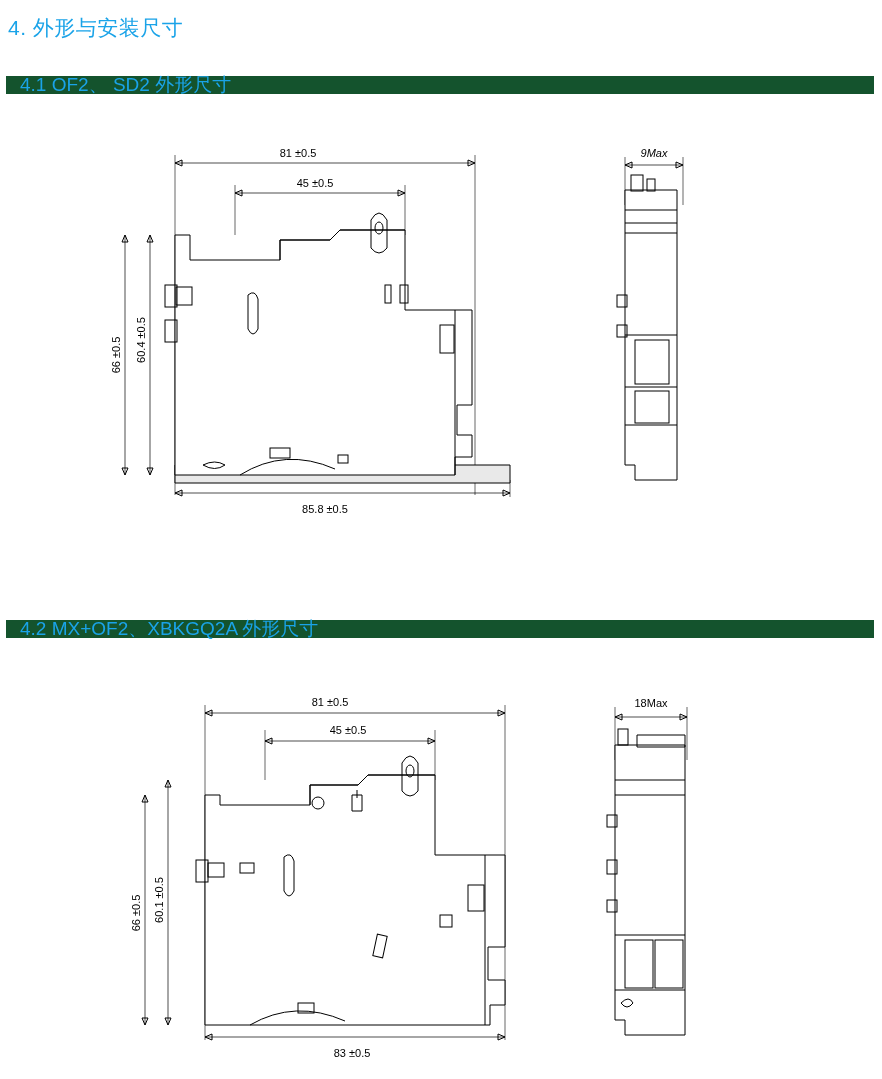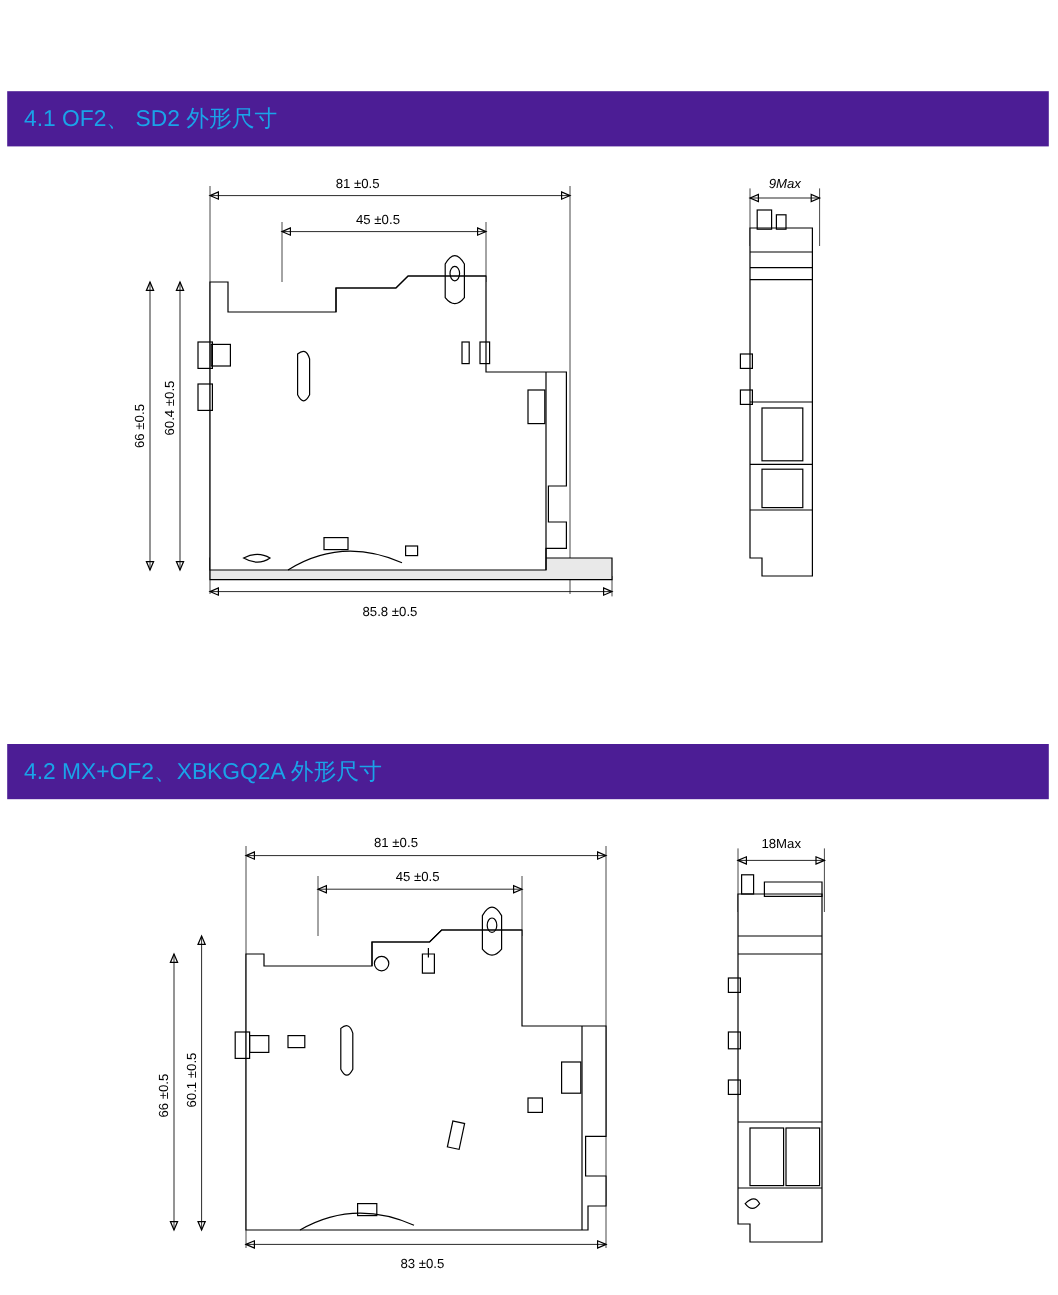--- a/index.html
+++ b/index.html
@@ -27,22 +27,22 @@
     top: 14px;
     font-size: 21px;
     color: #1aa3e8;
     letter-spacing: 0.5px;
     white-space: nowrap;
   }
   .section-band {
     position: absolute;
     left: 6px;
     width: 868px;
-    height: 46px;
-    background: #4c1d95;
+    height: 18px;
+    background: #14532d;
     display: flex;
     align-items: center;
   }
   .section-band .band-text {
     padding-left: 14px;
     font-size: 19px;
     color: #1aa3e8;
     white-space: nowrap;
   }
   #band1 { top: 76px; }
@@ -62,20 +62,21 @@
   .ln-thin { stroke: #000; fill: none; stroke-width: 0.7; }
   .ext { stroke: #000; fill: none; stroke-width: 0.6; }
   .body-fill { fill: #ffffff; stroke: #000; stroke-width: 1; }
   .grey-fill { fill: #e9e9e9; stroke: #000; stroke-width: 1; }
 </style>
 </head>
 <body>
 
 <div class="page">
 
+  <div class="main-heading">4. 外形与安装尺寸</div>
 
   <div class="section-band" id="band1">
     <span class="band-text">4.1   OF2、 SD2 外形尺寸</span>
   </div>
 
   <div class="drawing" style="left:100px; top:135px;">
     <svg width="430" height="400" viewBox="0 0 430 400">
 
       <line class="ext" x1="75" y1="20" x2="75" y2="360"></line>
       <line class="ext" x1="375" y1="20" x2="375" y2="360"></line>

